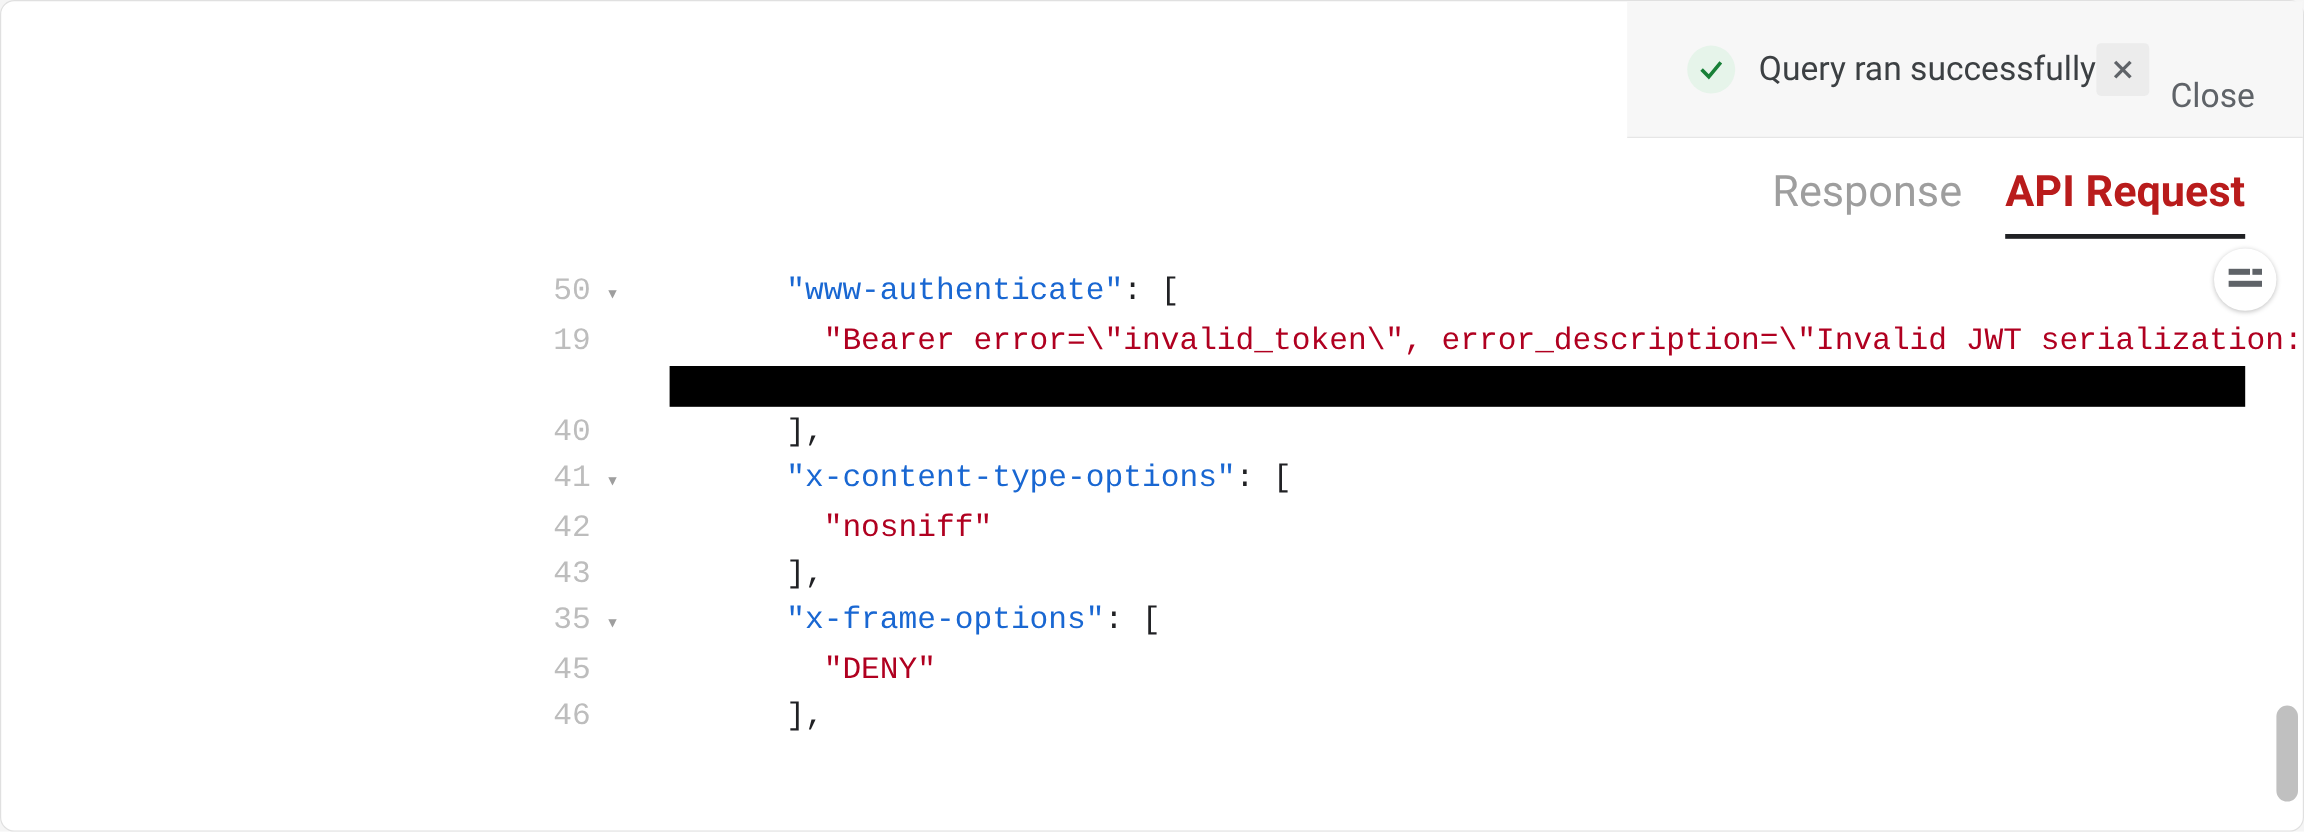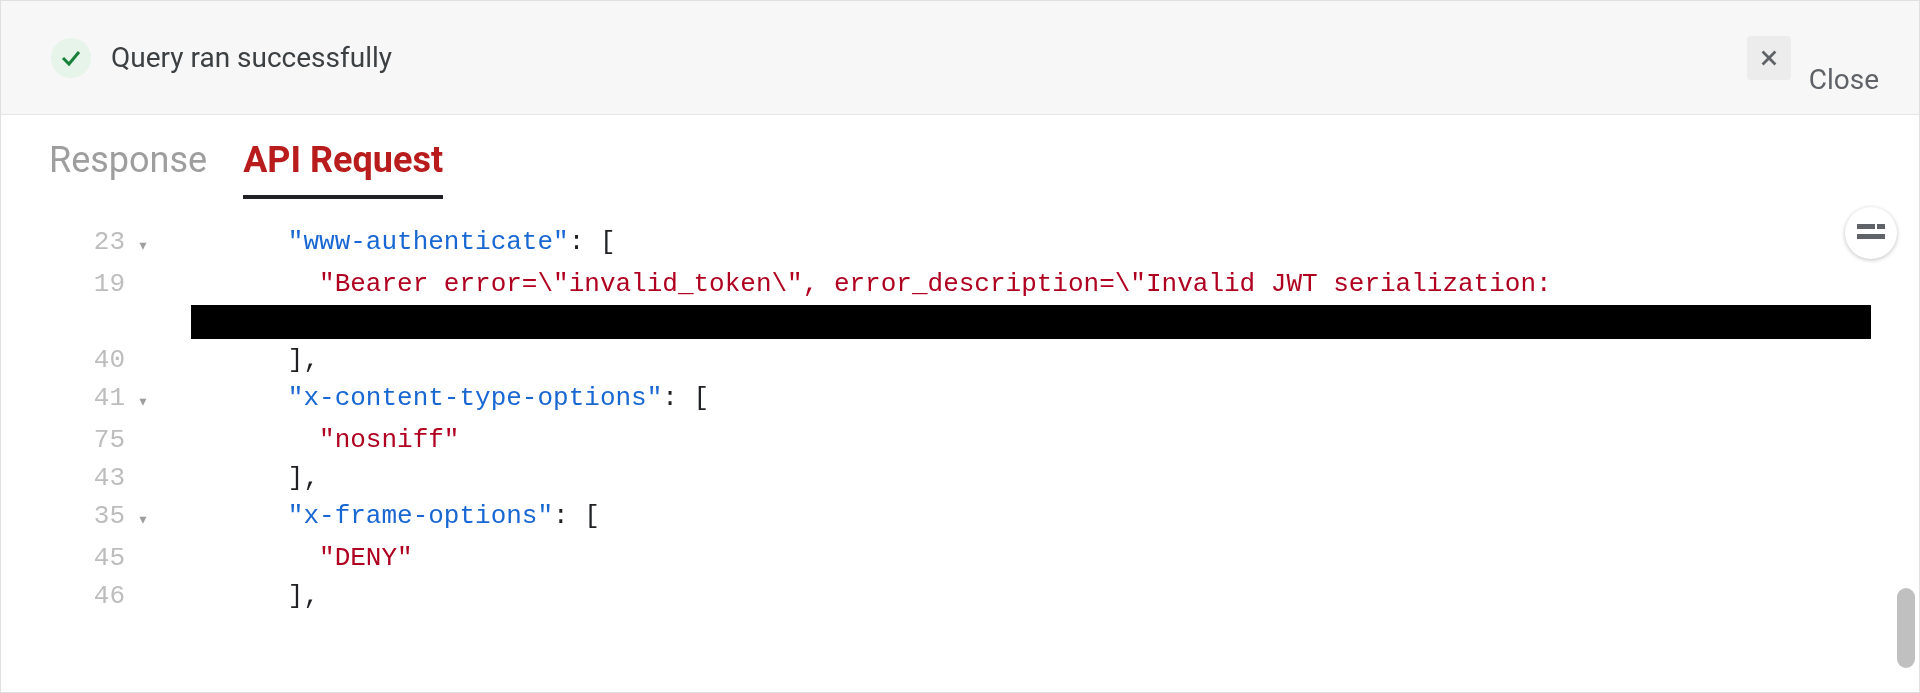--- a/index.html
+++ b/index.html
@@ -8,24 +8,25 @@
     font-family: -apple-system, BlinkMacSystemFont, "Segoe UI", Roboto, Helvetica, Arial, sans-serif;
     background: #f5f5f5;
     color: #222;
     font-size: 24px;
   }
   .panel {
     background: #ffffff;
     width: 100%;
     height: 693px;
     border: 1px solid #e0e0e0;
-    border-radius: 0;
+    border-radius: 12px;
     display: flex;
     flex-direction: column;
     position: relative;
+    align-items: flex-end;
   }
   
   .header {
     display: flex;
     align-items: center;
     justify-content: space-between;
     padding: 18px 40px 18px 50px;
     background: #f7f7f7;
     border-bottom: 1px solid #e6e6e6;
   }
@@ -201,21 +202,21 @@
 
   <div class="code-area" id="code-area">
     <div class="wrap-btn">
       <svg viewBox="0 0 28 22">
         <rect x="0" y="2" width="18" height="5"></rect>
         <rect x="0" y="12" width="28" height="5"></rect>
         <rect x="20" y="2" width="8" height="5"></rect>
       </svg>
     </div>
   <div class="code-row">
-        <div class="gutter">23</div>
+        <div class="gutter">50</div>
         <div class="fold">▾</div>
         <div class="code">        <span class="k">"www-authenticate"</span><span class="p">: [</span></div>
       </div>
       <div class="code-row">
         <div class="gutter">19</div>
         <div class="fold"></div>
         <div class="code">          <span class="s">"Bearer error=\"invalid_token\", error_description=\"Invalid JWT serialization:</span></div>
       </div>
       <div class="redacted-row">
         <div class="spacer"></div>
@@ -225,21 +226,21 @@
         <div class="gutter">40</div>
         <div class="fold"></div>
         <div class="code">        <span class="p">],</span></div>
       </div>
       <div class="code-row">
         <div class="gutter">41</div>
         <div class="fold">▾</div>
         <div class="code">        <span class="k">"x-content-type-options"</span><span class="p">: [</span></div>
       </div>
       <div class="code-row">
-        <div class="gutter">75</div>
+        <div class="gutter">42</div>
         <div class="fold"></div>
         <div class="code">          <span class="s">"nosniff"</span></div>
       </div>
       <div class="code-row">
         <div class="gutter">43</div>
         <div class="fold"></div>
         <div class="code">        <span class="p">],</span></div>
       </div>
       <div class="code-row">
         <div class="gutter">35</div>

